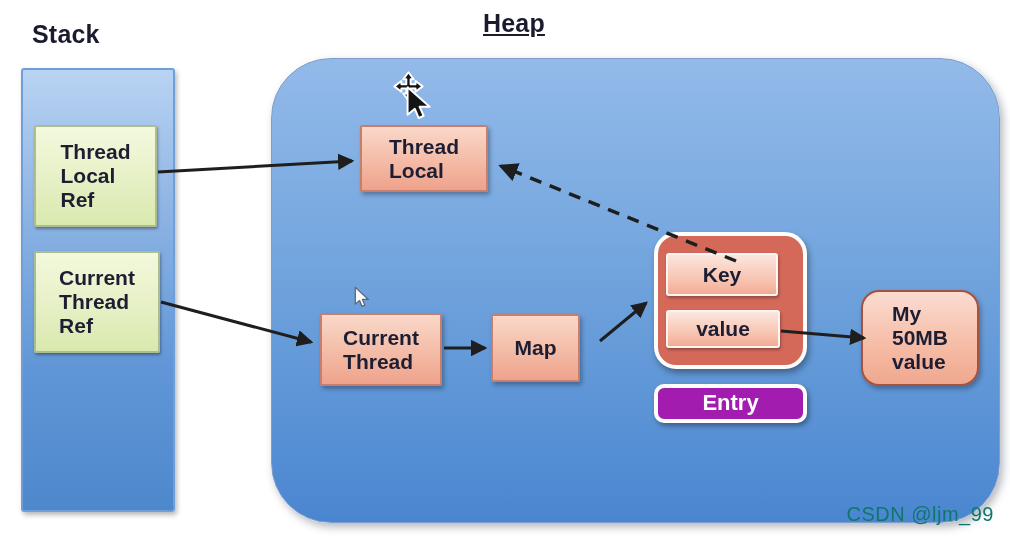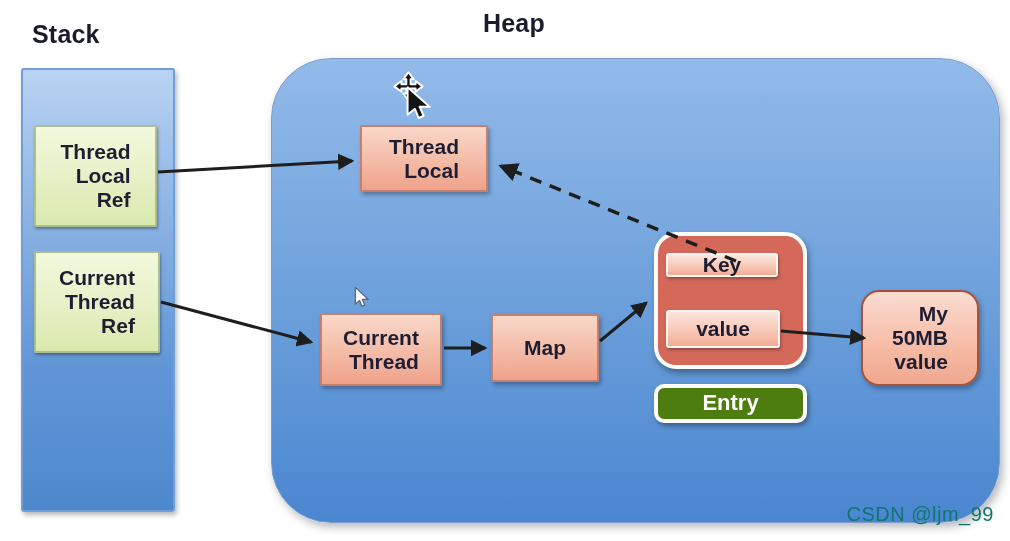--- a/index.html
+++ b/index.html
@@ -5,39 +5,39 @@
   html,body{margin:0;padding:0;background:#fff;}
   .canvas{
     position:relative;width:1010px;height:541px;background:#ffffff;
     font-family:"Liberation Sans",sans-serif;overflow:hidden;
   }
   .title{
     position:absolute;font-weight:bold;font-size:25px;color:#1b1b2f;
     letter-spacing:0.2px;
   }
   .stack-title{left:32px;top:20px;text-align:center;}
-  .heap-title{left:483px;top:9px;}
+  .heap-title{left:483px;top:9px;text-decoration:underline;}
   .stack-col{
     position:absolute;left:21px;top:68px;width:154px;height:444px;
     box-sizing:border-box;
     background:linear-gradient(180deg,#b9d3f2 0%,#8db4e4 32%,#6096d7 68%,#4e88cc 100%);
     border:2px solid #6f9fd8;border-radius:3px;
     box-shadow:2px 3px 5px rgba(0,0,0,0.28);
   }
   .heap{
     position:absolute;left:271px;top:58px;width:729px;height:465px;
     box-sizing:border-box;
     background:linear-gradient(180deg,#93bae9 0%,#74a6de 40%,#559OD4 70%,#4a86d0 100%);
     background:linear-gradient(180deg,#93bae9 0%,#74a6de 42%,#4a86d0 100%);
     border:1px solid #7d9ecb;border-radius:60px;
     box-shadow:3px 4px 8px rgba(40,50,70,0.35);
   }
   .node{
     position:absolute;display:flex;align-items:center;justify-content:center;
-    text-align:right;white-space:pre-line;font-weight:bold;color:#1d1d33;
+    text-align:left;white-space:pre-line;font-weight:bold;color:#1d1d33;
     line-height:1.13;box-sizing:border-box;
   }
   .green{
     background:linear-gradient(180deg,#f3f9dd 0%,#e6f0c5 55%,#d9e9ae 100%);
     border:2px solid #adbd92;border-radius:2px;font-size:21px;
     box-shadow:1px 2px 3px rgba(0,0,0,0.35);
   }
   .pink{
     background:linear-gradient(180deg,#f9d8c9 0%,#f4bba6 55%,#efa28b 100%);
     border:2px solid #c67f6f;border-radius:2px;font-size:21px;
@@ -47,25 +47,25 @@
     position:absolute;left:654px;top:232px;width:153px;height:137px;
     box-sizing:border-box;background:#d4695a;
     border:4px solid #fdfdfb;border-radius:22px;
     box-shadow:2px 4px 6px rgba(0,0,0,0.35);
   }
   .kv{
     background:linear-gradient(180deg,#fce6de 0%,#f6bda8 75%,#f2ab94 100%);
     border:2px solid #faf5f1;border-radius:3px;font-size:21px;
     box-shadow:1px 2px 3px rgba(0,0,0,0.3);
   }
-  .kv-key{left:666px;top:253px;width:112px;height:24px;}
+  .kv-key{left:666px;top:253px;width:112px;height:43px;}
   .kv-value{left:666px;top:310px;width:114px;height:38px;}
   .entry-label{
     left:654px;top:384px;width:153px;height:39px;
-    background:#4d7c0f;border:4px solid #fdfdfb;border-radius:10px;
+    background:#a21caf;border:4px solid #fdfdfb;border-radius:10px;
     color:#ffffff;font-size:22px;
     box-shadow:2px 3px 5px rgba(0,0,0,0.35);
   }
   .rounded-pink{
     left:861px;top:290px;width:118px;height:96px;
     background:linear-gradient(180deg,#fbdcd1 0%,#f6bca6 58%,#f0a78f 100%);
     border:2px solid #a5523f;border-radius:18px;font-size:21px;
     box-shadow:2px 3px 5px rgba(0,0,0,0.3);
   }
   .arrow-layer{position:absolute;left:0;top:0;pointer-events:none;}
@@ -90,21 +90,21 @@
 Local
 Ref</div>
   <div class="node green" style="left:34px;top:251px;width:126px;height:102px;">Current
 Thread
 Ref</div>
 
   <div class="node pink" style="left:360px;top:125px;width:128px;height:67px;">Thread
 Local</div>
   <div class="node pink" style="left:320px;top:313px;width:122px;height:73px;">Current
 Thread</div>
-  <div class="node pink" style="left:491px;top:314px;width:108px;height:68px;">Map</div>
+  <div class="node pink" style="left:491px;top:314px;width:89px;height:68px;">Map</div>
 
   <div class="entry-box"></div>
   <div class="node kv kv-key">Key</div>
   <div class="node kv kv-value">value</div>
   <div class="node entry-label">Entry</div>
 
   <div class="node rounded-pink">My
 50MB
 value</div>
 

